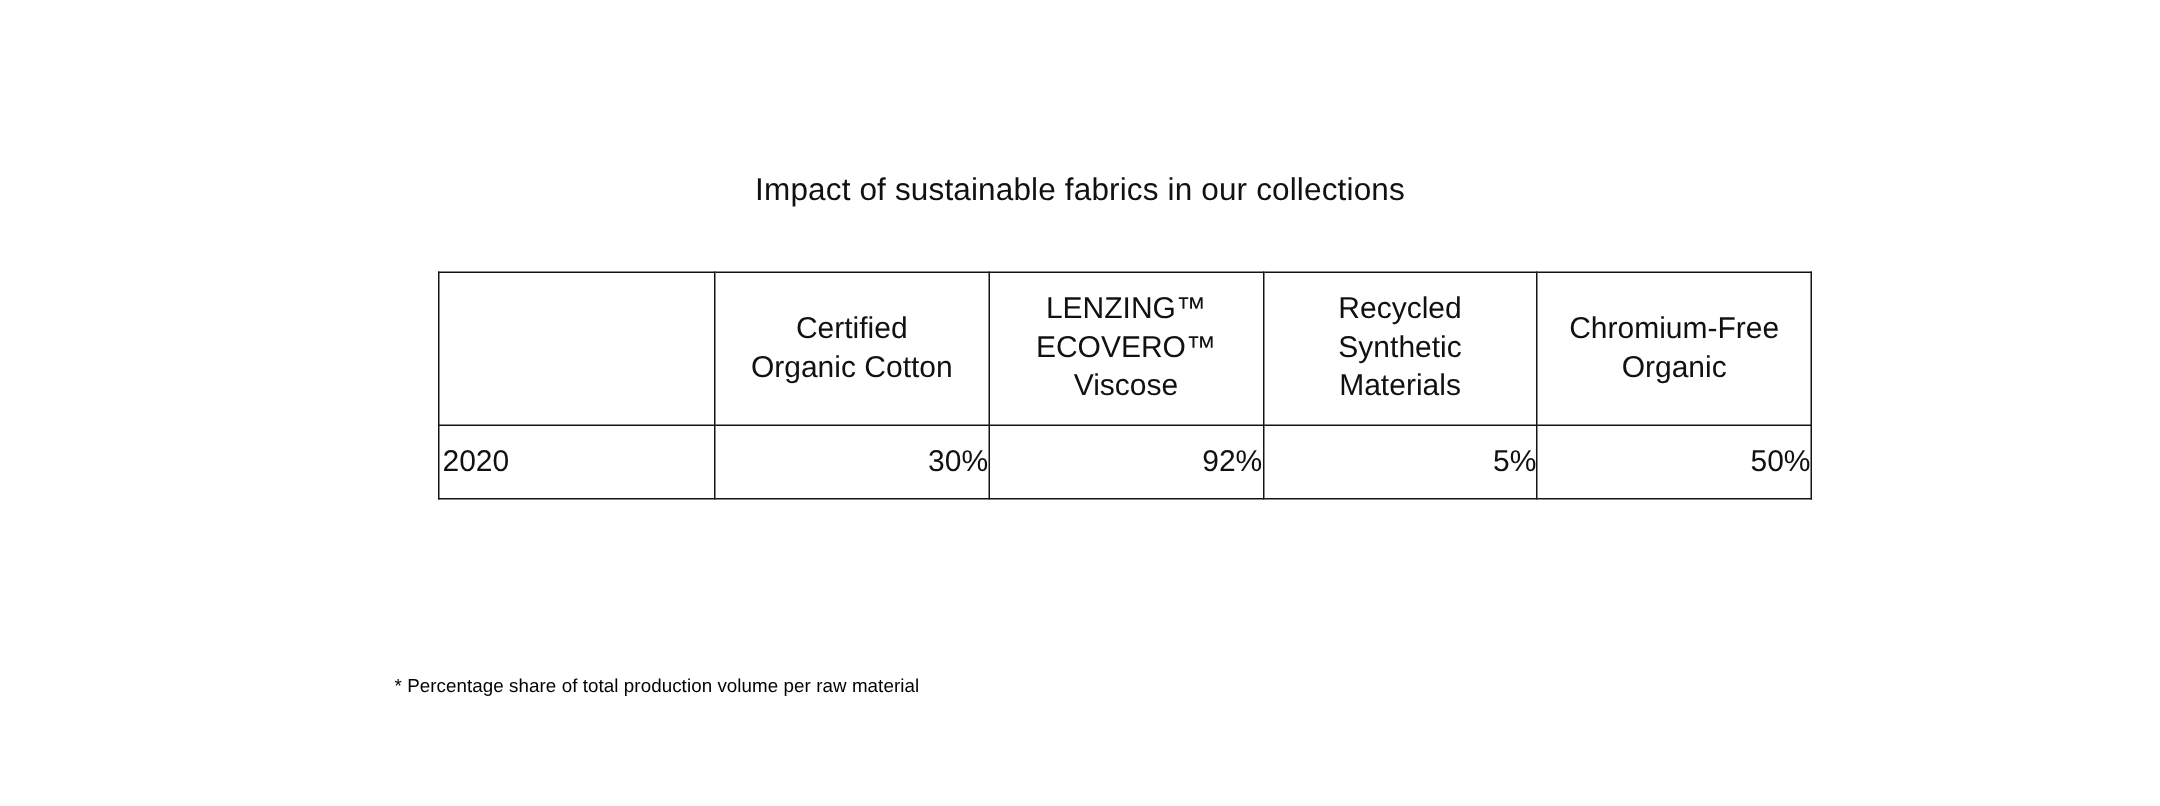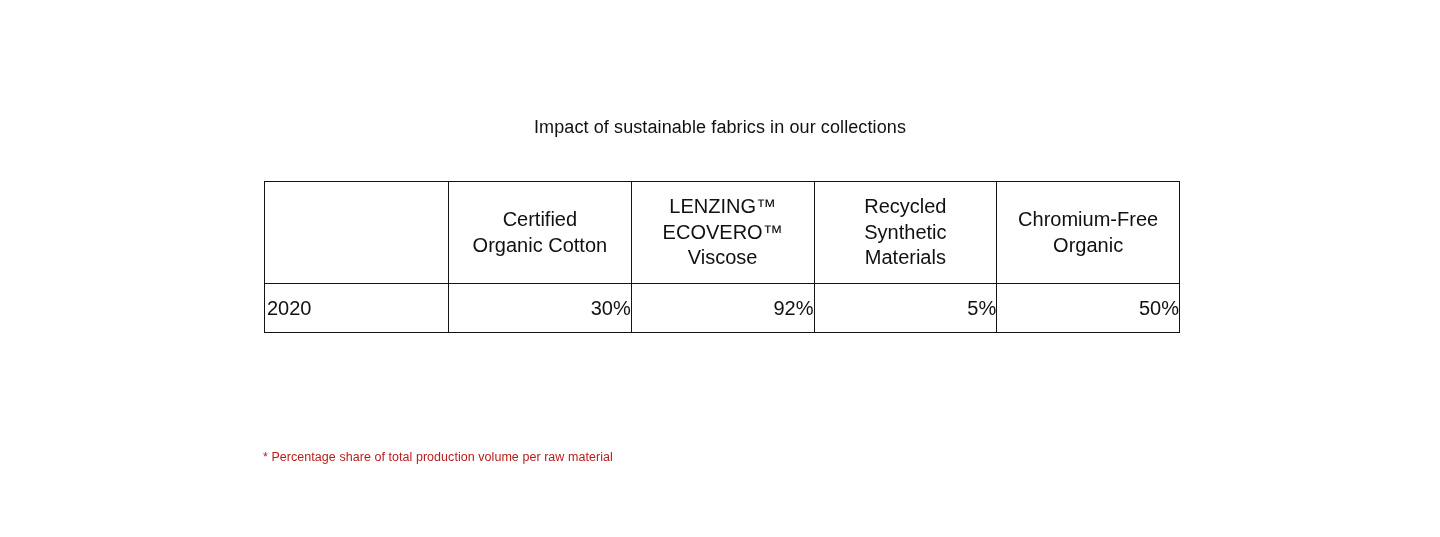--- a/index.html
+++ b/index.html
@@ -21,35 +21,36 @@
     top: 0;
     width: 1440px;
     height: 537px;
   }
   .chart-title {
     position: absolute;
     left: 0;
     top: 112px;
     width: 1440px;
     text-align: center;
-    font-size: 18px;
+    font-size: 21px;
     line-height: 30px;
     color: #111111;
     letter-spacing: 0.1px;
   }
   .table-wrap {
     position: absolute;
     left: 264px;
     top: 181px;
     width: 915px;
   }
   table.data-table {
     border-collapse: collapse;
     table-layout: fixed;
     width: 915px;
+    margin-left: 28px;
   }
   table.data-table td {
     border: 1.4px solid #141414;
     padding: 0;
     vertical-align: middle;
     font-size: 20px;
     color: #111111;
   }
   col.col-label { width: 184px; }
   col.col-data  { width: 182.75px; }
@@ -73,21 +74,21 @@
   }
   .body-row td.row-label {
     text-align: left;
     padding-left: 2px;
   }
   .footnote {
     position: absolute;
     left: 263px;
     top: 450px;
     font-size: 12.5px;
-    color: #b91c1c;
+    color: #000000;
     letter-spacing: 0.05px;
   }
 </style>
 </head>
 <body>
 
 <div class="figure">
 
   <div class="chart-title">Impact of sustainable fabrics in our collections</div>
 

